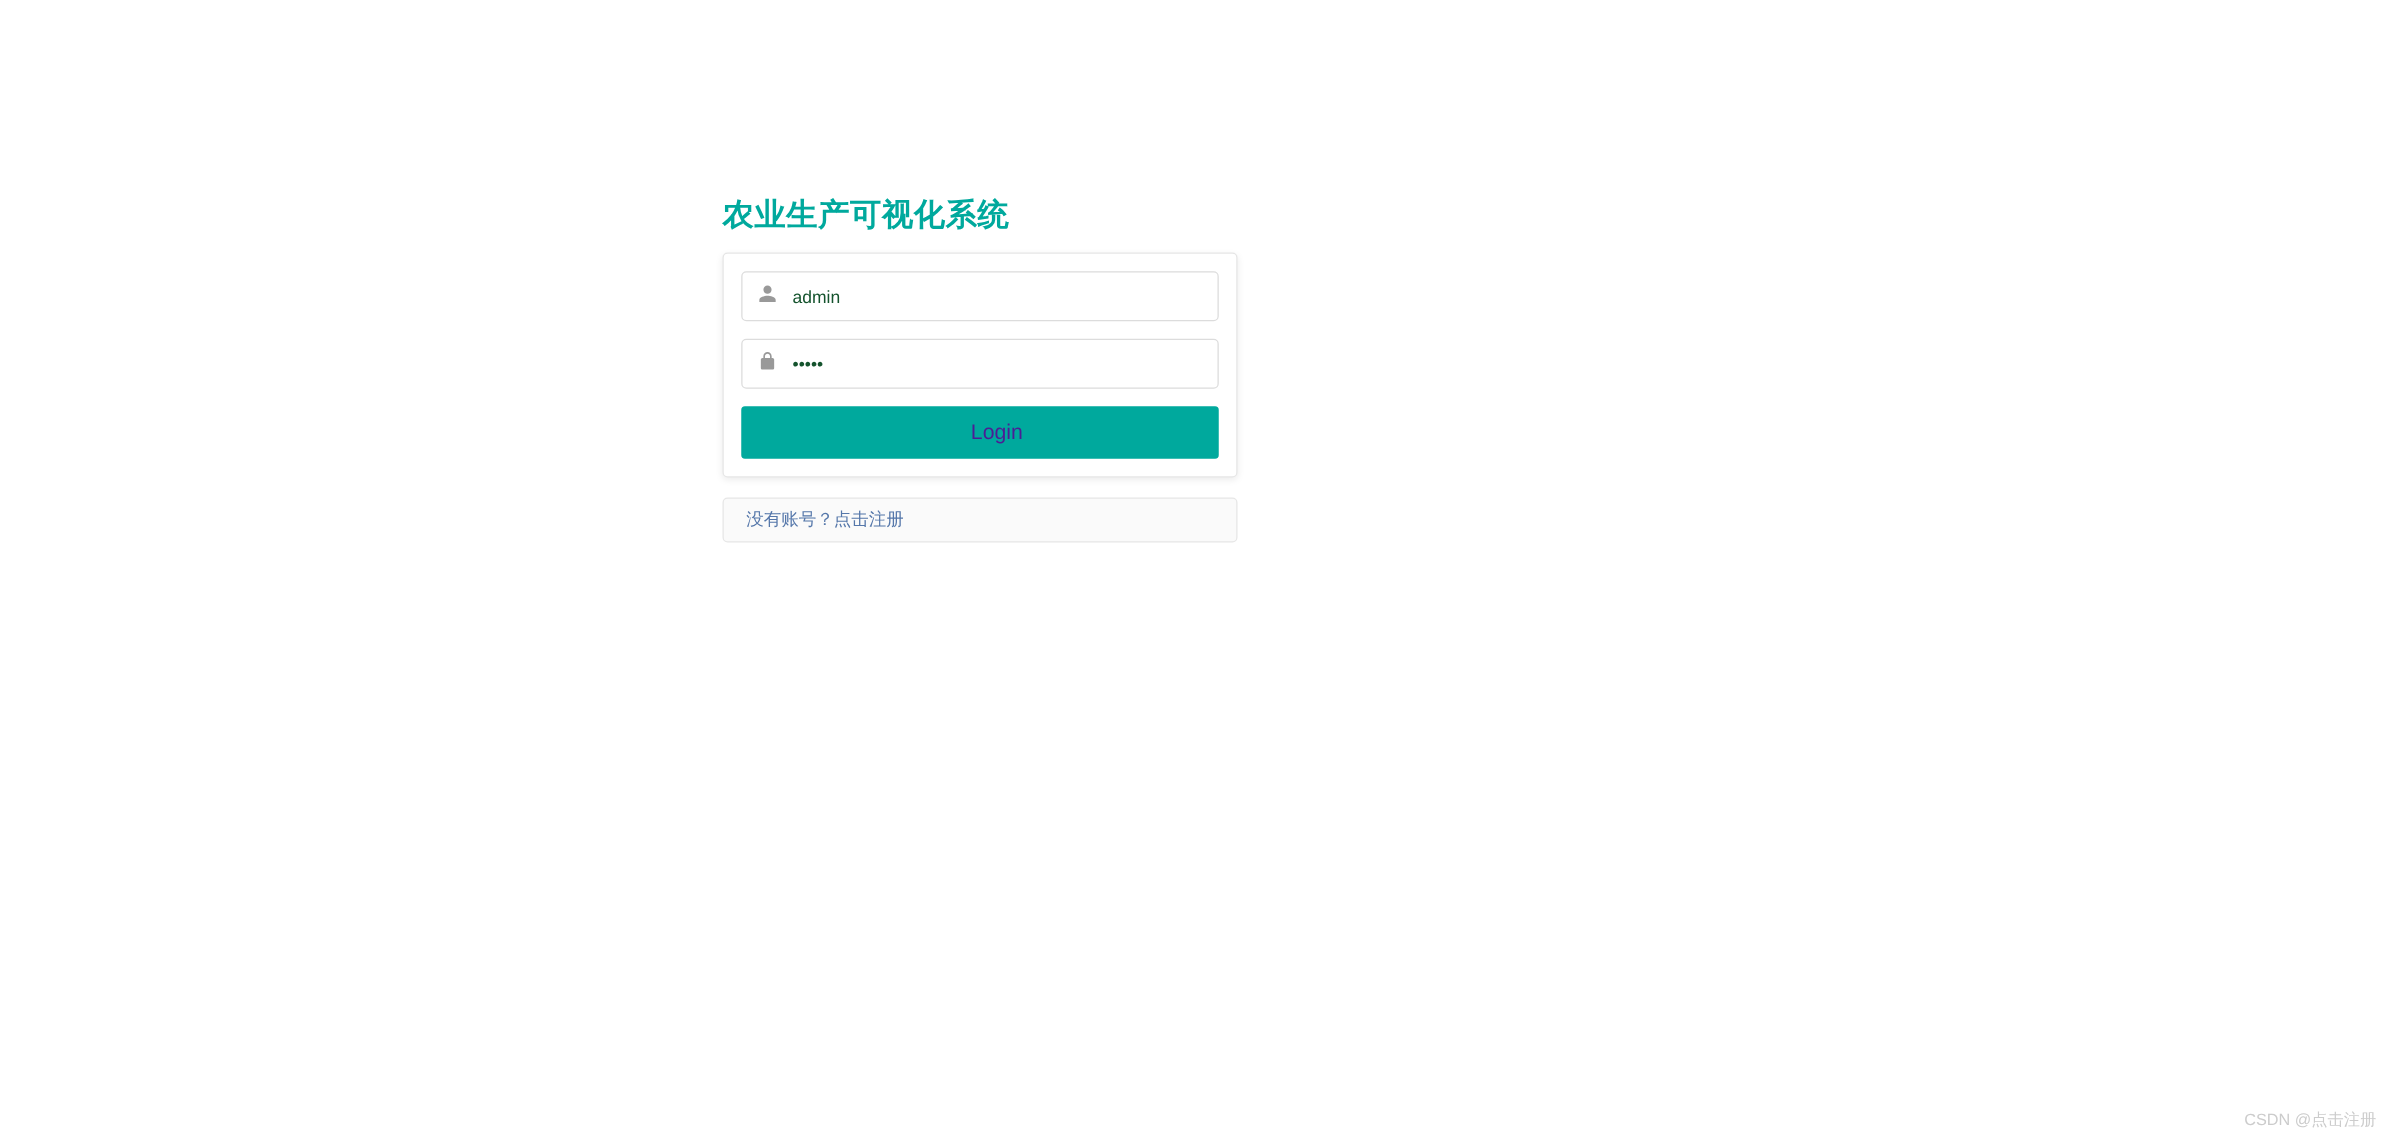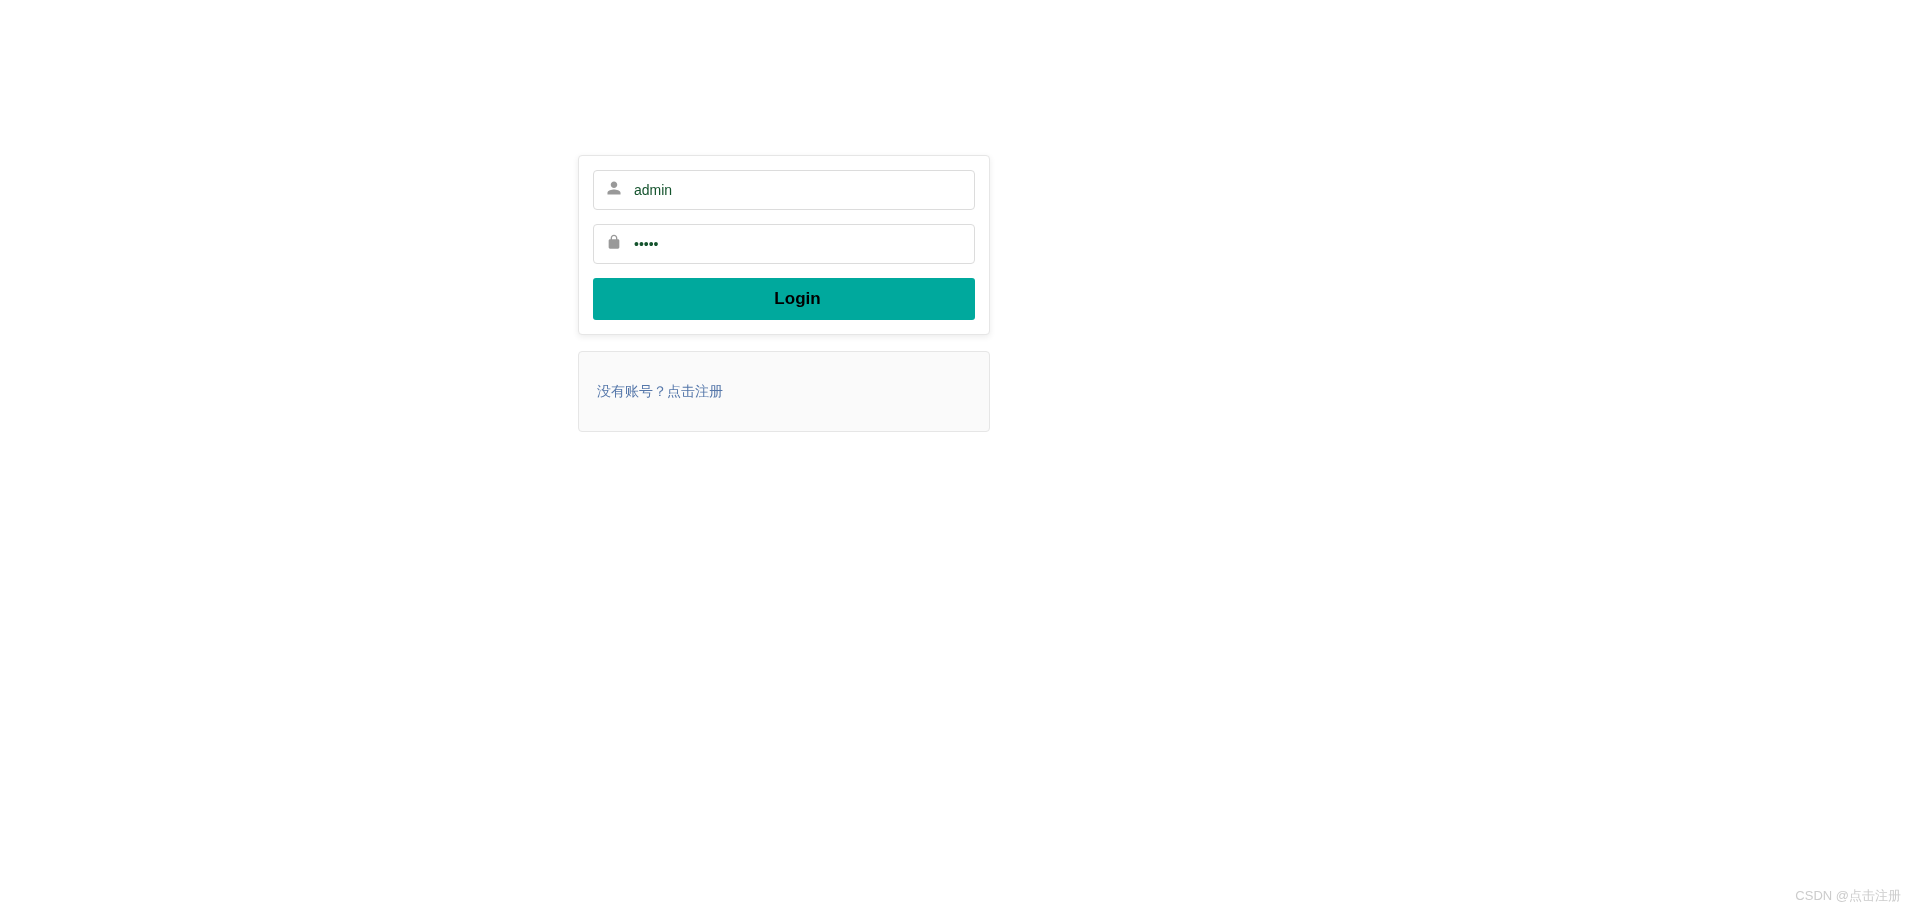--- a/index.html
+++ b/index.html
@@ -59,53 +59,54 @@
       color: #14532d;
       background: transparent;
     }
     .input-group input::placeholder {
       color: #999999;
     }
     .login-button {
       width: 100%;
       height: 42px;
       background: #00a99d;
-      color: #000000;
+      color: #4c1d95;
       border: none;
       border-radius: 3px;
       font-size: 17px;
-      font-weight: 700;
+      font-weight: 400;
       cursor: pointer;
       padding-left: 27px;
     }
     .register-card {
       margin-top: 16px;
       background: #fafafa;
       border: 1px solid #e6e6e6;
       border-radius: 4px;
-      padding: 30px 18px;
+      padding: 8px 18px;
     }
     .register-link {
       color: #5577aa;
       font-size: 14px;
       text-decoration: none;
       cursor: pointer;
     }
     .watermark {
       position: absolute;
       right: 18px;
       bottom: 12px;
       color: #cccccc;
       font-size: 13px;
     }
   </style>
 </head>
 <body>
 
 <div class="login-container">
+  <h1 class="title">农业生产可视化系统</h1>
 
   <div class="login-card">
     <div class="input-group">
       <span>
         <svg viewBox="0 0 24 24">
             <path d="M12 12c2.7 0 4.9-2.2 4.9-4.9S14.7 2.2 12 2.2 7.1 4.4 7.1 7.1 9.3 12 12 12zm0 2.4c-3.3 0-9.8 1.6-9.8 4.9v2.5h19.6v-2.5c0-3.3-6.5-4.9-9.8-4.9z"></path>
           </svg>
       </span>
       <input type="text" value="admin" style="">
     </div>

